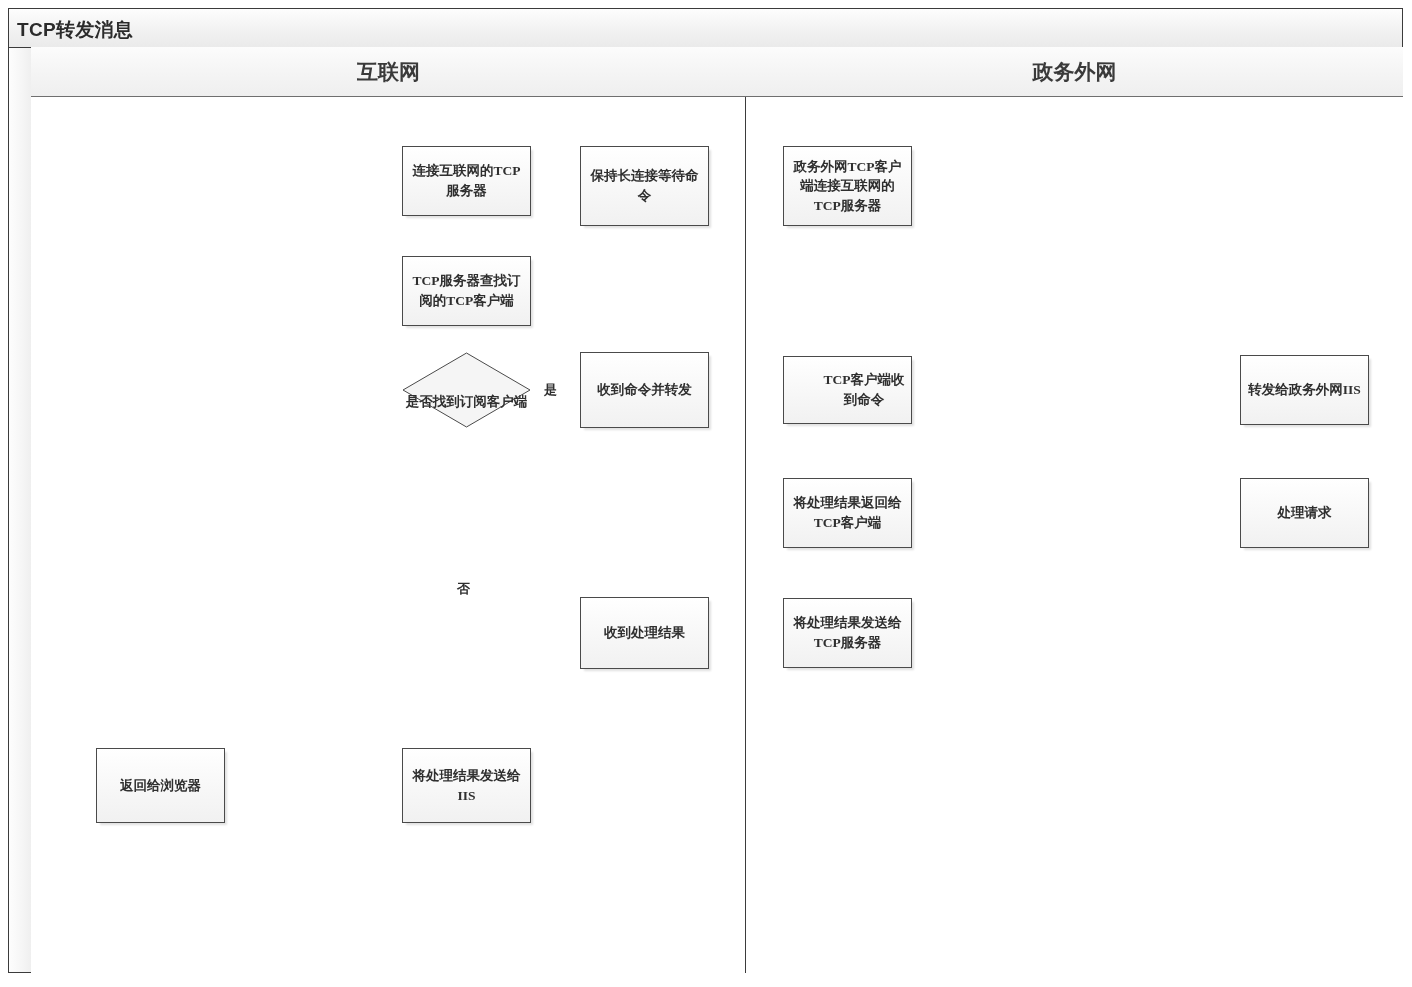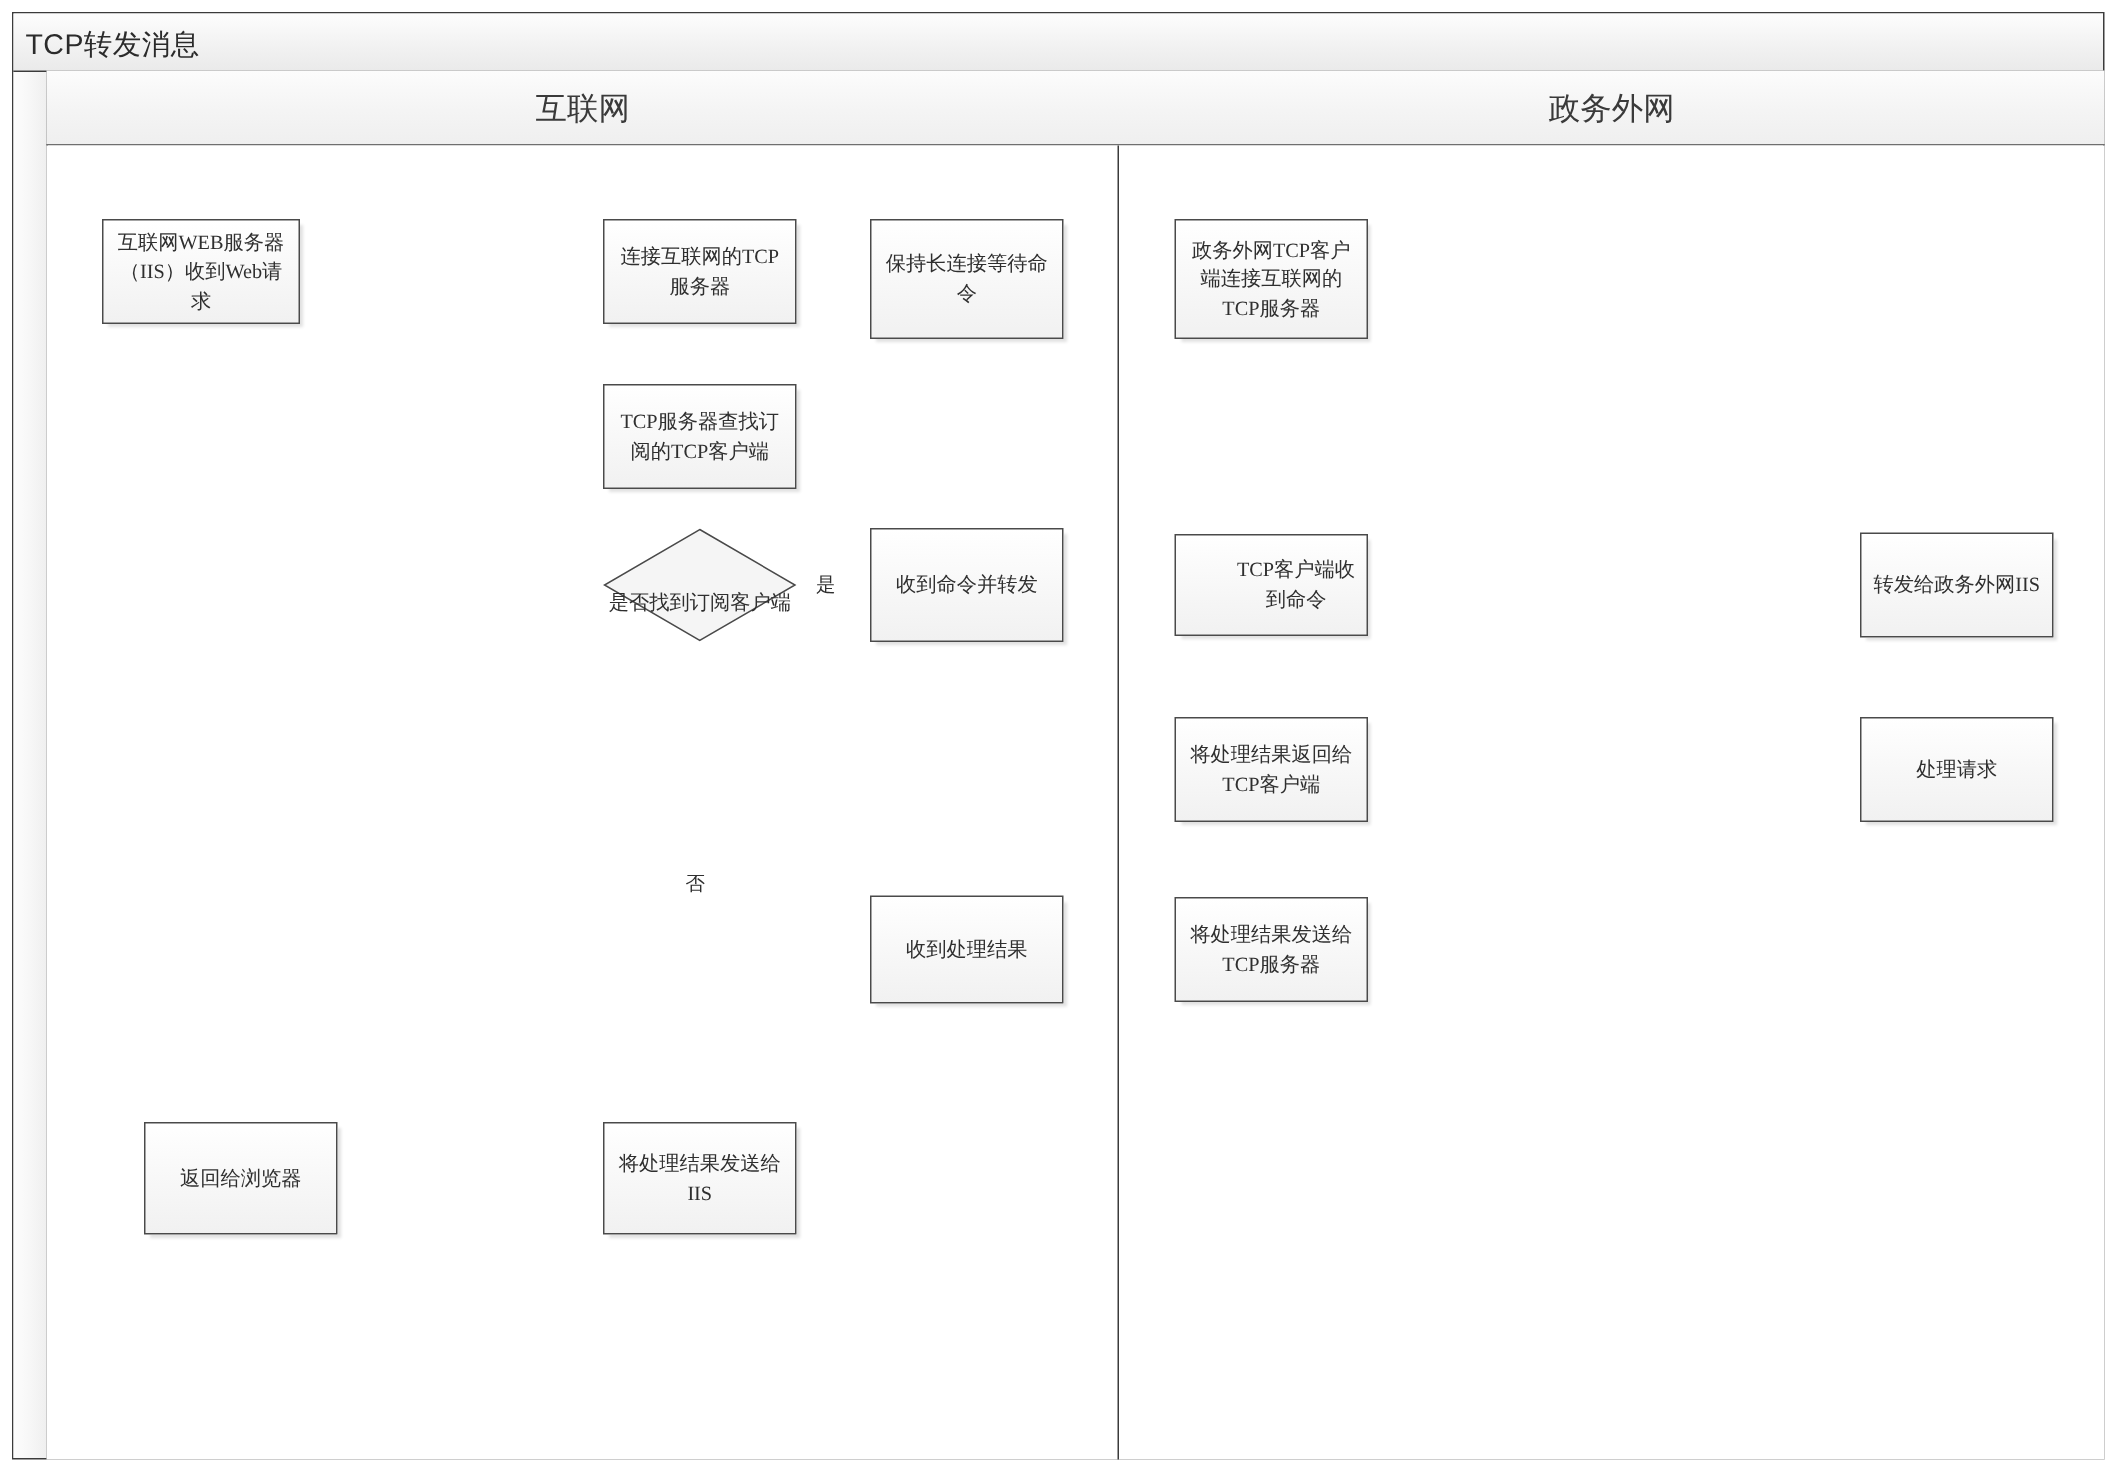--- a/index.html
+++ b/index.html
@@ -1,18 +1,18 @@
 <!DOCTYPE html>
 <html><head>
 <meta charset="utf-8">
 <style>
   html,body{margin:0;padding:0;background:#ffffff;}
   body{width:1412px;height:987px;font-family:"Liberation Sans","DejaVu Sans",sans-serif;color:#262626;overflow:hidden;}
 
-  #canvas{position:relative;width:1234px;height:987px;}
+  #canvas{position:relative;width:1234px;height:987px;font-weight:bold;}
 
   
   .pool{
     position:absolute;left:8px;top:8px;width:1395px;height:965px;
     border:1.5px solid #3b3b3b;box-sizing:border-box;background:#ffffff;
   }
   .pool-title{
     position:absolute;left:0;top:0;width:100%;height:39px;
     border-bottom:1.5px solid #3b3b3b;box-sizing:border-box;
     background:linear-gradient(180deg,#fdfdfd 0%,#f1f1f1 60%,#eaeaea 100%);
@@ -125,23 +125,20 @@
 
   <div class="lane-head lane-left">
     <span>互联网</span>
   </div>
   <div class="lane-head lane-right">
     <span>政务外网</span>
   </div>
   <div class="lane-body left"></div>
   <div class="lane-body right"></div>
 
-  <div class="node" style="left:68px;top:146px;width:132px;height:70px;">
-    <span>互联网WEB服务器（IIS）收到Web请求</span>
-  </div>
 
   <div class="node" style="left:402px;top:146px;width:129px;height:70px;">
     <span>连接互联网的TCP服务器</span>
   </div>
 
   <div class="node" style="left:402px;top:256px;width:129px;height:70px;">
     <span>TCP服务器查找订阅的TCP客户端</span>
   </div>
 
   <div class="diamond" style="left:402px;top:352px;width:129px;height:76px;">

